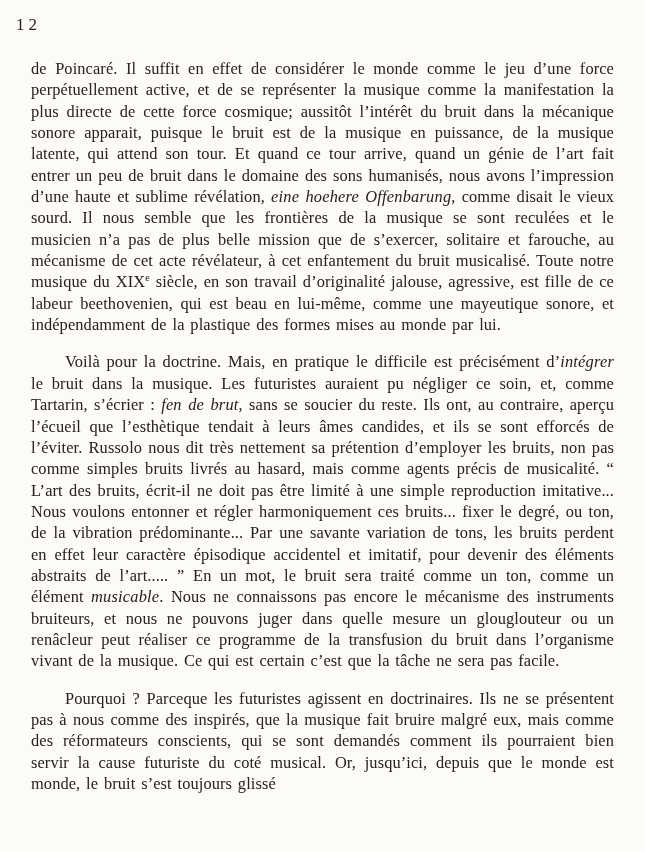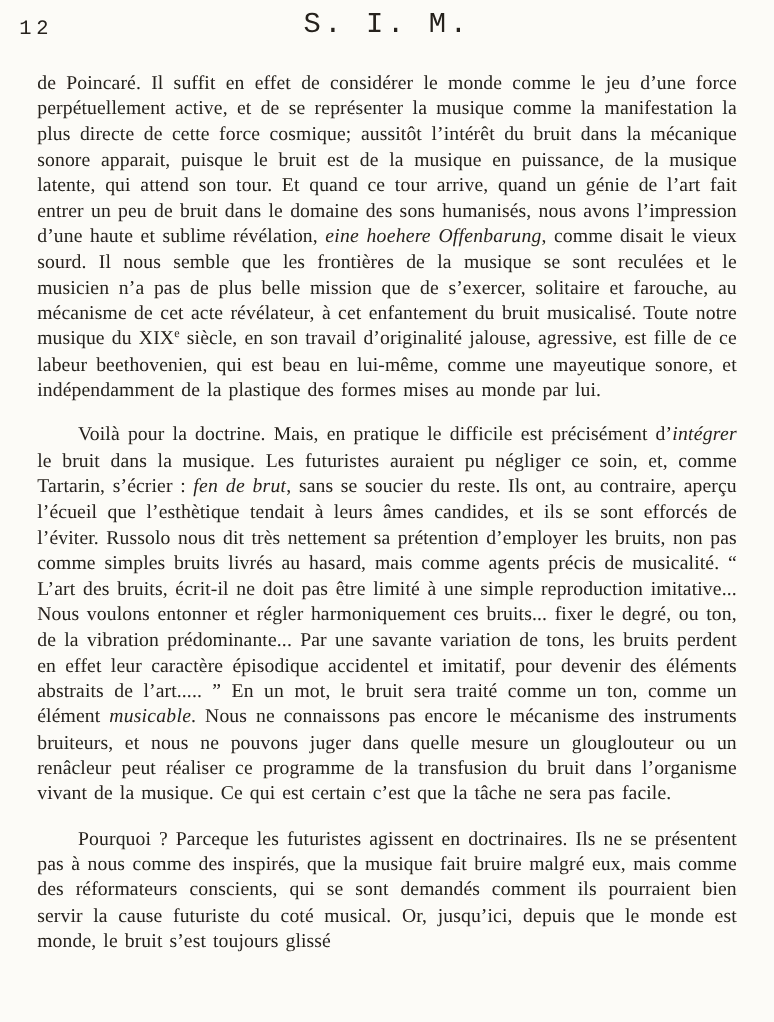--- a/index.html
+++ b/index.html
@@ -11,21 +11,20 @@
     width: 645px;
     height: 852px;
     overflow: hidden;
     box-sizing: border-box;
     padding: 8px 15px 10px 15px;
     font-family: "Liberation Serif", serif;
   }
   .header {
     position: relative;
     height: 34px;
-    font-family: Liberation Mono, monospace;
   }
   .pagenum {
     position: absolute;
     left: 1px;
     top: 7px;
     font-size: 17px;
     letter-spacing: 4px;
     font-variant: small-caps;
   }
   .title {
@@ -60,20 +59,19 @@
     line-height: 0;
     vertical-align: super;
   }
 </style>
 </head>
 <body style="background: rgb(252, 251, 247);">
 
 <div class="page" style="background: rgb(252, 251, 247); color: rgb(38, 34, 29);">
   <div class="header">
     <span class="pagenum">12</span>
-    <span class="title">S. I. M.</span>
   </div>
   <div class="body-text">
       <p class="para"><span>de Poincaré. Il suffit en effet de considérer le monde comme le jeu d’une force perpétuellement active, et de se représenter la musique comme la manifestation la plus directe de cette force cosmique; aussitôt l’intérêt du bruit dans la mécanique sonore apparait, puisque le bruit est de la musique en puissance, de la musique latente, qui attend son tour. Et quand ce tour arrive, quand un génie de l’art fait entrer un peu de bruit dans le domaine des sons humanisés, nous avons l’impression d’une haute et sublime révélation, </span><i>eine hoehere Offenbarung</i><span>, comme disait le vieux sourd. Il nous semble que les frontières de la musique se sont reculées et le musicien n’a pas de plus belle mission que de s’exercer, solitaire et farouche, au mécanisme de cet acte révélateur, à cet enfantement du bruit musicalisé. Toute notre musique du XIX</span><sup>e</sup><span> siècle, en son travail d’originalité jalouse, agressive, est fille de ce labeur beethovenien, qui est beau en lui-même, comme une mayeutique sonore, et indépendamment de la plastique des formes mises au monde par lui.</span></p>
       <p class="para indent"><span>Voilà pour la doctrine. Mais, en pratique le difficile est précisément d’</span><i>intégrer</i><span> le bruit dans la musique. Les futuristes auraient pu négliger ce soin, et, comme Tartarin, s’écrier : </span><i>fen de brut</i><span>, sans se soucier du reste. Ils ont, au contraire, aperçu l’écueil que l’esthètique tendait à leurs âmes candides, et ils se sont efforcés de l’éviter. Russolo nous dit très nettement sa prétention d’employer les bruits, non pas comme simples bruits livrés au hasard, mais comme agents précis de musicalité. “ L’art des bruits, écrit-il ne doit pas être limité à une simple reproduction imitative... Nous voulons entonner et régler harmoniquement ces bruits... fixer le degré, ou ton, de la vibration prédominante... Par une savante variation de tons, les bruits perdent en effet leur caractère épisodique accidentel et imitatif, pour devenir des éléments abstraits de l’art..... ” En un mot, le bruit sera traité comme un ton, comme un élément </span><i>musicable</i><span>. Nous ne connaissons pas encore le mécanisme des instruments bruiteurs, et nous ne pouvons juger dans quelle mesure un glouglouteur ou un renâcleur peut réaliser ce programme de la transfusion du bruit dans l’organisme vivant de la musique. Ce qui est certain c’est que la tâche ne sera pas facile.</span></p>
       <p class="para indent"><span>Pourquoi ? Parceque les futuristes agissent en doctrinaires. Ils ne se présentent pas à nous comme des inspirés, que la musique fait bruire malgré eux, mais comme des réformateurs conscients, qui se sont demandés comment ils pourraient bien servir la cause futuriste du coté musical. Or, jusqu’ici, depuis que le monde est monde, le bruit s’est toujours glissé</span></p>
     </div>
 </div>
 
 </body></html>

